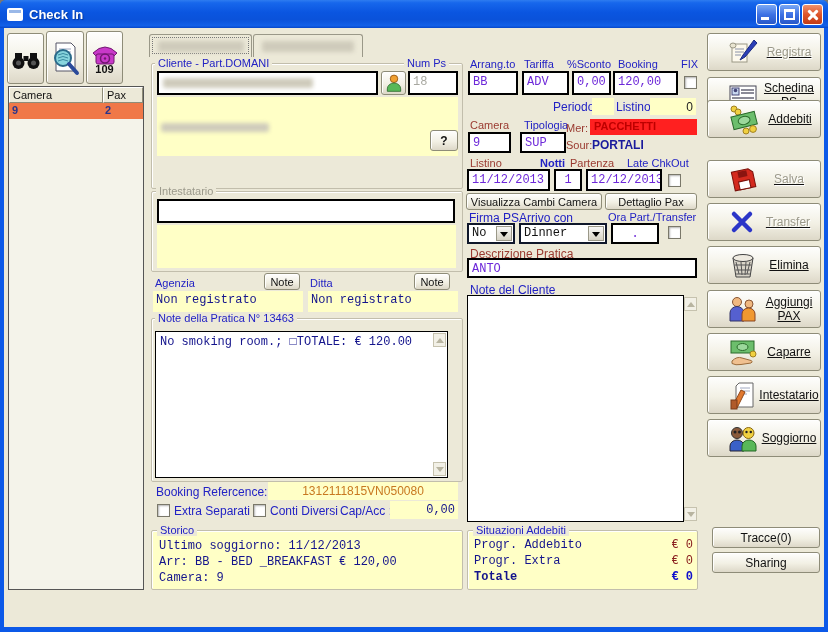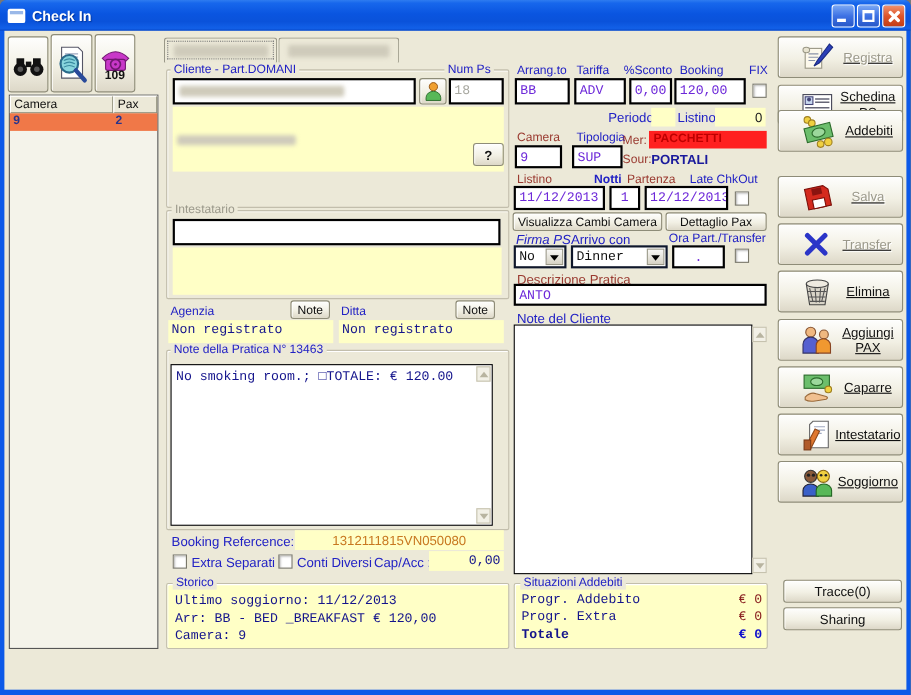--- a/index.html
+++ b/index.html
@@ -220,21 +220,21 @@
   <div class="lblR" style="left:570px;top:157px;">Partenza</div>
   <div class="lblB" style="left:627px;top:157px;">Late ChkOut</div>
   <div class="bf" style="left:467px;top:169px;width:83px;height:22px;">11/12/2013</div>
   <div class="bf" style="left:554px;top:169px;width:28px;height:22px;text-align:center;">1</div>
   <div class="bf" style="left:586px;top:169px;width:76px;height:22px;">12/12/2013</div>
   <div class="cb" style="left:668px;top:174px;"></div>
 
   <div class="btn small" style="left:466px;top:193px;width:136px;height:17px;">Visualizza Cambi Camera</div>
   <div class="btn small" style="left:605px;top:193px;width:92px;height:17px;text-align:center;">Dettaglio Pax</div>
 
-  <div class="lblB" style="left:469px;top:211px;font-size:12px;font-style:italic;">Firma PS</div>
+  <div class="lblB" style="left:469px;top:211px;font-size:12px;">Firma PS</div>
   <div class="lblB" style="left:519px;top:211px;font-size:12px;">Arrivo con</div>
   <div class="lblB" style="left:608px;top:211px;">Ora Part./Transfer</div>
   <div class="combo" style="left:467px;top:223px;width:48px;height:21px;">
     <span>No</span>
     <span class="dd"></span>
   </div>
   <div class="combo" style="left:519px;top:223px;width:88px;height:21px;">
     <span>Dinner</span>
     <span class="dd"></span>
   </div>

